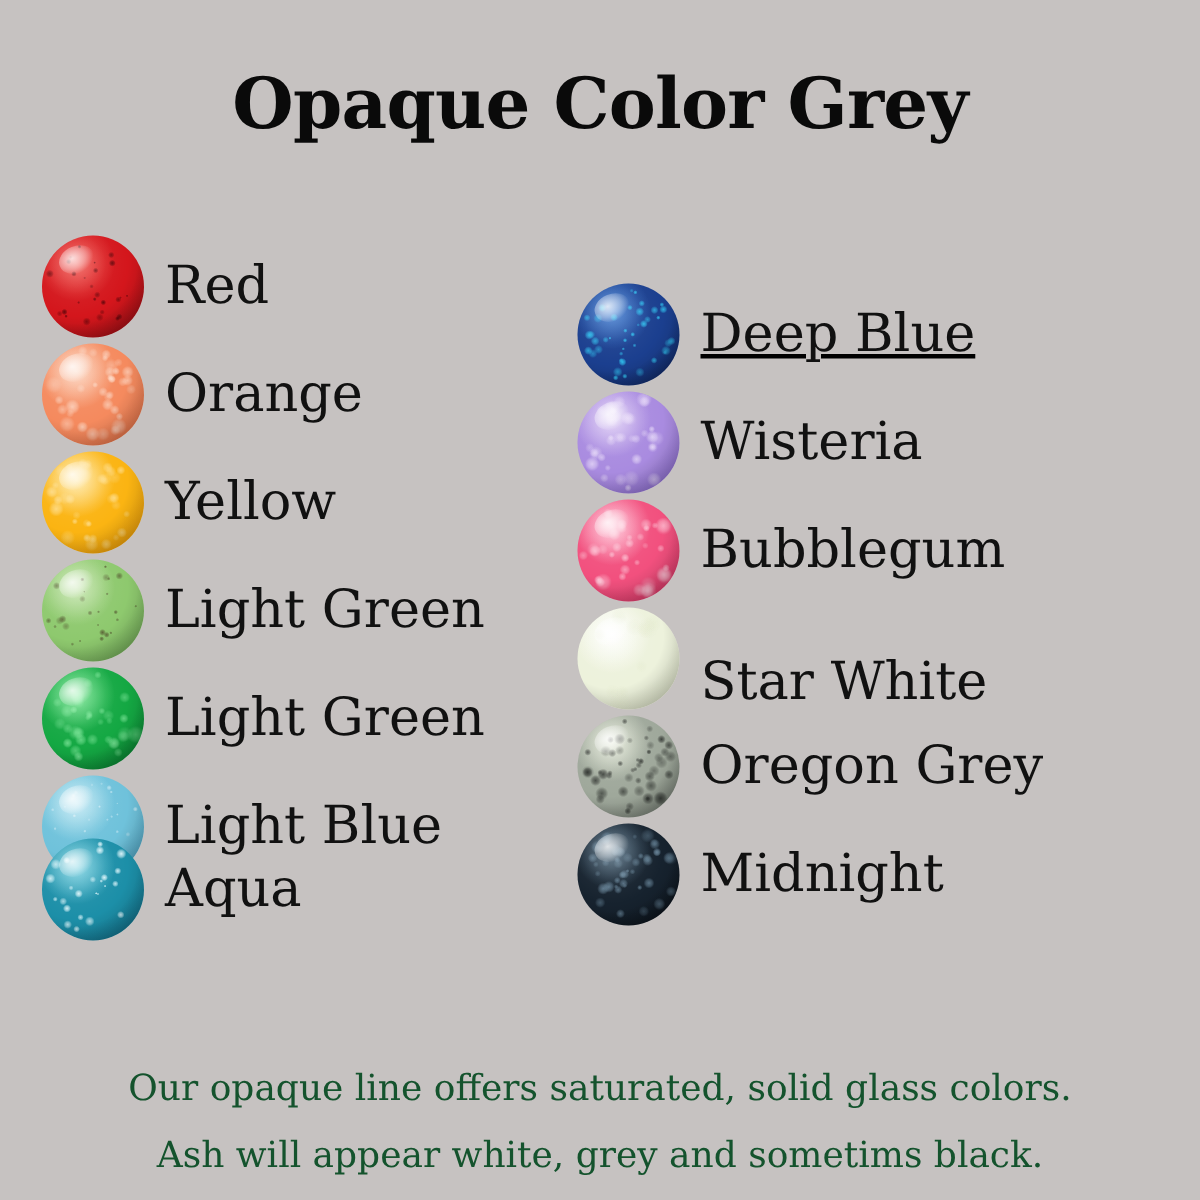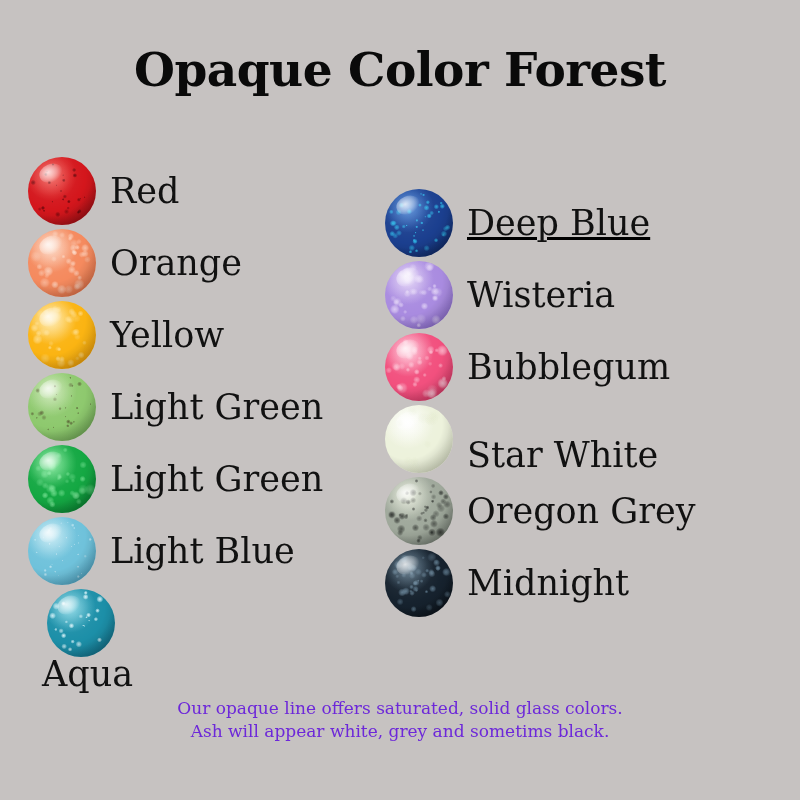--- a/index.html
+++ b/index.html
@@ -116,32 +116,33 @@
   
   .chart-footer {
     position: absolute;
     left: 0;
     top: 697px;
     width: 800px;
     text-align: center;
   }
   .footer-line {
     font-family: "DejaVu Serif", serif;
-    font-size: 17px;
-    color: #6d28d9;
+    font-size: 24px;
+    color: #14532d;
     line-height: 1.38;
     white-space: nowrap;
+    margin-top: 12px;
   }
 </style>
 </head>
 <body style="background: rgb(198, 194, 193);">
 
 <div id="chart-root">
 
-  <div class="chart-title">Opaque Color Forest</div>
+  <div class="chart-title">Opaque Color Grey</div>
 
   <div class="swatch-column left" id="col-left">
       <div class="swatch-row" style="top: 157px;">
         <div class="bead-wrap">
           <div class="bead" style="background: radial-gradient(circle at 34% 27%, rgb(242, 85, 78) 0%, rgb(212, 22, 28) 38%, rgb(212, 22, 28) 60%, rgb(126, 10, 16) 97%);">
             <div class="speck" style="background: radial-gradient(circle at 75.9% 79.6%, rgba(74, 2, 6, 0.64) 0%, rgba(74, 2, 6, 0.353) 1.6%, rgba(74, 2, 6, 0) 2.7%), radial-gradient(circle at 22% 74.9%, rgba(74, 2, 6, 0.784) 0%, rgba(74, 2, 6, 0.43) 1.7%, rgba(74, 2, 6, 0) 2.8%), radial-gradient(circle at 51.7% 62.4%, rgba(74, 2, 6, 0.706) 0%, rgba(74, 2, 6, 0.39) 1.4%, rgba(74, 2, 6, 0) 2.3%), radial-gradient(circle at 17.3% 76.6%, rgba(74, 2, 6, 0.4) 0%, rgba(74, 2, 6, 0.22) 1.5%, rgba(74, 2, 6, 0) 2.5%), radial-gradient(circle at 77% 60.9%, rgba(74, 2, 6, 0.44) 0%, rgba(74, 2, 6, 0.24) 0.8%, rgba(74, 2, 6, 0) 1.3%), radial-gradient(circle at 51.6% 26.6%, rgba(74, 2, 6, 0.643) 0%, rgba(74, 2, 6, 0.353) 0.8%, rgba(74, 2, 6, 0) 1.4%), radial-gradient(circle at 83.4% 59.1%, rgba(74, 2, 6, 0.545) 0%, rgba(74, 2, 6, 0.3) 0.8%, rgba(74, 2, 6, 0) 1.3%), radial-gradient(circle at 68.9% 27.1%, rgba(74, 2, 6, 0.765) 0%, rgba(74, 2, 6, 0.42) 2%, rgba(74, 2, 6, 0) 3.3%), radial-gradient(circle at 41.8% 41.6%, rgba(74, 2, 6, 0.416) 0%, rgba(74, 2, 6, 0.227) 1%, rgba(74, 2, 6, 0) 1.6%), radial-gradient(circle at 48.6% 49.9%, rgba(74, 2, 6, 0.404) 0%, rgba(74, 2, 6, 0.224) 1.8%, rgba(74, 2, 6, 0) 3%), radial-gradient(circle at 54.2% 58.1%, rgba(74, 2, 6, 0.545) 0%, rgba(74, 2, 6, 0.298) 2.3%, rgba(74, 2, 6, 0) 3.9%), radial-gradient(circle at 74% 81.4%, rgba(74, 2, 6, 0.69) 0%, rgba(74, 2, 6, 0.38) 1.3%, rgba(74, 2, 6, 0) 2.1%), radial-gradient(circle at 56.7% 80.3%, rgba(74, 2, 6, 0.416) 0%, rgba(74, 2, 6, 0.227) 2.3%, rgba(74, 2, 6, 0) 3.8%), radial-gradient(circle at 43.8% 84.4%, rgba(74, 2, 6, 0.545) 0%, rgba(74, 2, 6, 0.3) 2.3%, rgba(74, 2, 6, 0) 3.9%), radial-gradient(circle at 23.6% 79.1%, rgba(74, 2, 6, 0.725) 0%, rgba(74, 2, 6, 0.4) 0.9%, rgba(74, 2, 6, 0) 1.5%), radial-gradient(circle at 26.2% 25.6%, rgba(74, 2, 6, 0.745) 0%, rgba(74, 2, 6, 0.408) 1.5%, rgba(74, 2, 6, 0) 2.5%), radial-gradient(circle at 35.9% 65.7%, rgba(74, 2, 6, 0.5) 0%, rgba(74, 2, 6, 0.275) 1%, rgba(74, 2, 6, 0) 1.6%), radial-gradient(circle at 28.1% 21.3%, rgba(74, 2, 6, 0.4) 0%, rgba(74, 2, 6, 0.22) 0.9%, rgba(74, 2, 6, 0) 1.5%), radial-gradient(circle at 52.6% 34.3%, rgba(74, 2, 6, 0.647) 0%, rgba(74, 2, 6, 0.357) 1.9%, rgba(74, 2, 6, 0) 3.2%), radial-gradient(circle at 31.3% 37.6%, rgba(74, 2, 6, 0.663) 0%, rgba(74, 2, 6, 0.365) 1.7%, rgba(74, 2, 6, 0) 2.9%), radial-gradient(circle at 36.7% 11.1%, rgba(74, 2, 6, 0.75) 0%, rgba(74, 2, 6, 0.41) 1%, rgba(74, 2, 6, 0) 1.7%), radial-gradient(circle at 67.9% 19.1%, rgba(74, 2, 6, 0.6) 0%, rgba(74, 2, 6, 0.33) 1.8%, rgba(74, 2, 6, 0) 2.9%), radial-gradient(circle at 59% 75.1%, rgba(74, 2, 6, 0.427) 0%, rgba(74, 2, 6, 0.235) 1.6%, rgba(74, 2, 6, 0) 2.6%), radial-gradient(circle at 7.7% 37.5%, rgba(74, 2, 6, 0.596) 0%, rgba(74, 2, 6, 0.33) 2.1%, rgba(74, 2, 6, 0) 3.5%), radial-gradient(circle at 60.1% 65.6%, rgba(74, 2, 6, 0.796) 0%, rgba(74, 2, 6, 0.44) 1.8%, rgba(74, 2, 6, 0) 3.1%), radial-gradient(circle at 74.8% 62.8%, rgba(74, 2, 6, 0.57) 0%, rgba(74, 2, 6, 0.314) 1.8%, rgba(74, 2, 6, 0) 3%);"></div>
             <div class="rim"></div>
             <div class="gloss"></div>
           </div>
         </div>
@@ -190,21 +191,21 @@
       <div class="swatch-row" style="top: 517px;">
         <div class="bead-wrap">
           <div class="bead" style="background: radial-gradient(circle at 34% 27%, rgb(191, 232, 243) 0%, rgb(111, 194, 219) 38%, rgb(111, 194, 219) 60%, rgb(61, 143, 176) 97%);">
             <div class="speck" style="background: radial-gradient(circle at 73.8% 27.3%, rgba(227, 244, 250, 0.467) 0%, rgba(227, 244, 250, 0.26) 0.5%, rgba(227, 244, 250, 0) 0.9%), radial-gradient(circle at 68.3% 40.3%, rgba(227, 244, 250, 0.447) 0%, rgba(227, 244, 250, 0.247) 1%, rgba(227, 244, 250, 0) 1.6%), radial-gradient(circle at 65.8% 12%, rgba(227, 244, 250, 0.608) 0%, rgba(227, 244, 250, 0.337) 1.4%, rgba(227, 244, 250, 0) 2.4%), radial-gradient(circle at 25.6% 84.6%, rgba(227, 244, 250, 0.596) 0%, rgba(227, 244, 250, 0.33) 1.4%, rgba(227, 244, 250, 0) 2.4%), radial-gradient(circle at 46.1% 43.3%, rgba(227, 244, 250, 0.39) 0%, rgba(227, 244, 250, 0.216) 1.1%, rgba(227, 244, 250, 0) 1.9%), radial-gradient(circle at 40% 80.5%, rgba(227, 244, 250, 0.56) 0%, rgba(227, 244, 250, 0.31) 0.9%, rgba(227, 244, 250, 0) 1.5%), radial-gradient(circle at 42% 54.6%, rgba(227, 244, 250, 0.596) 0%, rgba(227, 244, 250, 0.33) 1.2%, rgba(227, 244, 250, 0) 1.9%), radial-gradient(circle at 25.2% 78.6%, rgba(227, 244, 250, 0.61) 0%, rgba(227, 244, 250, 0.337) 1.3%, rgba(227, 244, 250, 0) 2.1%), radial-gradient(circle at 22.5% 30.7%, rgba(227, 244, 250, 0.518) 0%, rgba(227, 244, 250, 0.286) 0.6%, rgba(227, 244, 250, 0) 1%), radial-gradient(circle at 30.9% 19.5%, rgba(227, 244, 250, 0.525) 0%, rgba(227, 244, 250, 0.29) 1.3%, rgba(227, 244, 250, 0) 2.2%), radial-gradient(circle at 84.2% 57.7%, rgba(227, 244, 250, 0.38) 0%, rgba(227, 244, 250, 0.208) 1.4%, rgba(227, 244, 250, 0) 2.3%), radial-gradient(circle at 73.6% 73.2%, rgba(227, 244, 250, 0.663) 0%, rgba(227, 244, 250, 0.365) 0.9%, rgba(227, 244, 250, 0) 1.6%), radial-gradient(circle at 33.2% 73.2%, rgba(227, 244, 250, 0.686) 0%, rgba(227, 244, 250, 0.376) 1.4%, rgba(227, 244, 250, 0) 2.3%), radial-gradient(circle at 50.4% 64.4%, rgba(227, 244, 250, 0.635) 0%, rgba(227, 244, 250, 0.35) 0.9%, rgba(227, 244, 250, 0) 1.4%), radial-gradient(circle at 73.9% 38.2%, rgba(227, 244, 250, 0.51) 0%, rgba(227, 244, 250, 0.28) 0.8%, rgba(227, 244, 250, 0) 1.3%), radial-gradient(circle at 73.8% 55.1%, rgba(227, 244, 250, 0.518) 0%, rgba(227, 244, 250, 0.286) 1.1%, rgba(227, 244, 250, 0) 1.8%), radial-gradient(circle at 10.5% 33.6%, rgba(227, 244, 250, 0.545) 0%, rgba(227, 244, 250, 0.298) 0.9%, rgba(227, 244, 250, 0) 1.5%), radial-gradient(circle at 67.9% 16.2%, rgba(227, 244, 250, 0.61) 0%, rgba(227, 244, 250, 0.337) 0.8%, rgba(227, 244, 250, 0) 1.4%), radial-gradient(circle at 64.1% 43.3%, rgba(227, 244, 250, 0.443) 0%, rgba(227, 244, 250, 0.243) 1%, rgba(227, 244, 250, 0) 1.6%), radial-gradient(circle at 74% 87.6%, rgba(227, 244, 250, 0.545) 0%, rgba(227, 244, 250, 0.3) 1.2%, rgba(227, 244, 250, 0) 2%), radial-gradient(circle at 44.7% 86.6%, rgba(227, 244, 250, 0.345) 0%, rgba(227, 244, 250, 0.19) 0.6%, rgba(227, 244, 250, 0) 0.9%), radial-gradient(circle at 12.8% 52.1%, rgba(227, 244, 250, 0.56) 0%, rgba(227, 244, 250, 0.306) 0.9%, rgba(227, 244, 250, 0) 1.5%), radial-gradient(circle at 58.4% 8.1%, rgba(227, 244, 250, 0.345) 0%, rgba(227, 244, 250, 0.192) 0.8%, rgba(227, 244, 250, 0) 1.3%), radial-gradient(circle at 31.7% 39.5%, rgba(227, 244, 250, 0.698) 0%, rgba(227, 244, 250, 0.384) 1.1%, rgba(227, 244, 250, 0) 1.9%), radial-gradient(circle at 49% 9.2%, rgba(227, 244, 250, 0.325) 0%, rgba(227, 244, 250, 0.18) 0.9%, rgba(227, 244, 250, 0) 1.5%), radial-gradient(circle at 91.5% 33%, rgba(227, 244, 250, 0.667) 0%, rgba(227, 244, 250, 0.365) 1.3%, rgba(227, 244, 250, 0) 2.1%), radial-gradient(circle at 33.2% 16.8%, rgba(227, 244, 250, 0.392) 0%, rgba(227, 244, 250, 0.216) 1.3%, rgba(227, 244, 250, 0) 2.2%), radial-gradient(circle at 56.4% 30.5%, rgba(227, 244, 250, 0.643) 0%, rgba(227, 244, 250, 0.353) 0.9%, rgba(227, 244, 250, 0) 1.6%), radial-gradient(circle at 35.3% 70.2%, rgba(227, 244, 250, 0.655) 0%, rgba(227, 244, 250, 0.36) 0.6%, rgba(227, 244, 250, 0) 1%), radial-gradient(circle at 78.9% 83%, rgba(227, 244, 250, 0.408) 0%, rgba(227, 244, 250, 0.224) 0.7%, rgba(227, 244, 250, 0) 1.1%);"></div>
             <div class="rim"></div>
             <div class="gloss"></div>
           </div>
         </div>
         <div class="swatch-label">Light Blue</div>
       </div>
-      <div class="swatch-row" style="top: 589px; flex-direction: column;">
+      <div class="swatch-row" style="top: 559px;">
         <div class="bead-wrap">
           <div class="bead" style="background: radial-gradient(circle at 34% 27%, rgb(122, 211, 227) 0%, rgb(28, 143, 168) 38%, rgb(28, 143, 168) 60%, rgb(12, 90, 115) 97%);">
             <div class="speck" style="background: radial-gradient(circle at 74.3% 31.8%, rgba(232, 251, 255, 0.863) 0%, rgba(232, 251, 255, 0.475) 2%, rgba(232, 251, 255, 0) 3.4%), radial-gradient(circle at 13.5% 25.3%, rgba(232, 251, 255, 0.714) 0%, rgba(232, 251, 255, 0.392) 2.8%, rgba(232, 251, 255, 0) 4.6%), radial-gradient(circle at 25.2% 84.4%, rgba(232, 251, 255, 0.74) 0%, rgba(232, 251, 255, 0.408) 2.2%, rgba(232, 251, 255, 0) 3.7%), radial-gradient(circle at 20.8% 61.6%, rgba(232, 251, 255, 0.663) 0%, rgba(232, 251, 255, 0.365) 2.3%, rgba(232, 251, 255, 0) 3.8%), radial-gradient(circle at 77.2% 74.8%, rgba(232, 251, 255, 0.827) 0%, rgba(232, 251, 255, 0.455) 2.1%, rgba(232, 251, 255, 0) 3.4%), radial-gradient(circle at 61.9% 46.7%, rgba(232, 251, 255, 0.753) 0%, rgba(232, 251, 255, 0.416) 1%, rgba(232, 251, 255, 0) 1.6%), radial-gradient(circle at 28.5% 48.4%, rgba(232, 251, 255, 0.616) 0%, rgba(232, 251, 255, 0.337) 1.6%, rgba(232, 251, 255, 0) 2.7%), radial-gradient(circle at 54.8% 54.4%, rgba(232, 251, 255, 0.675) 0%, rgba(232, 251, 255, 0.373) 1%, rgba(232, 251, 255, 0) 1.7%), radial-gradient(circle at 37.8% 77.3%, rgba(232, 251, 255, 0.745) 0%, rgba(232, 251, 255, 0.41) 1.9%, rgba(232, 251, 255, 0) 3.1%), radial-gradient(circle at 24.2% 21.4%, rgba(232, 251, 255, 0.847) 0%, rgba(232, 251, 255, 0.467) 1.9%, rgba(232, 251, 255, 0) 3.1%), radial-gradient(circle at 46.8% 81.2%, rgba(232, 251, 255, 0.74) 0%, rgba(232, 251, 255, 0.408) 3%, rgba(232, 251, 255, 0) 4.9%), radial-gradient(circle at 24.5% 68.6%, rgba(232, 251, 255, 0.898) 0%, rgba(232, 251, 255, 0.494) 2.3%, rgba(232, 251, 255, 0) 3.9%), radial-gradient(circle at 56.8% 11.6%, rgba(232, 251, 255, 0.91) 0%, rgba(232, 251, 255, 0.5) 2.4%, rgba(232, 251, 255, 0) 4%), radial-gradient(circle at 13% 59.5%, rgba(232, 251, 255, 0.714) 0%, rgba(232, 251, 255, 0.392) 1.4%, rgba(232, 251, 255, 0) 2.3%), radial-gradient(circle at 61.1% 38.3%, rgba(232, 251, 255, 0.914) 0%, rgba(232, 251, 255, 0.5) 2.5%, rgba(232, 251, 255, 0) 4.1%), radial-gradient(circle at 33.9% 88.8%, rgba(232, 251, 255, 0.804) 0%, rgba(232, 251, 255, 0.443) 1.8%, rgba(232, 251, 255, 0) 2.9%), radial-gradient(circle at 49.8% 40.2%, rgba(232, 251, 255, 0.608) 0%, rgba(232, 251, 255, 0.333) 2.4%, rgba(232, 251, 255, 0) 4.1%), radial-gradient(circle at 57% 5.6%, rgba(232, 251, 255, 0.898) 0%, rgba(232, 251, 255, 0.494) 1.6%, rgba(232, 251, 255, 0) 2.6%), radial-gradient(circle at 53.2% 53.8%, rgba(232, 251, 255, 0.918) 0%, rgba(232, 251, 255, 0.506) 1%, rgba(232, 251, 255, 0) 1.6%), radial-gradient(circle at 36% 54.1%, rgba(232, 251, 255, 0.91) 0%, rgba(232, 251, 255, 0.498) 2.9%, rgba(232, 251, 255, 0) 4.8%), radial-gradient(circle at 77.7% 15%, rgba(232, 251, 255, 0.91) 0%, rgba(232, 251, 255, 0.5) 2.6%, rgba(232, 251, 255, 0) 4.4%), radial-gradient(circle at 71.9% 44.4%, rgba(232, 251, 255, 0.8) 0%, rgba(232, 251, 255, 0.44) 2.1%, rgba(232, 251, 255, 0) 3.5%), radial-gradient(circle at 58.1% 41.7%, rgba(232, 251, 255, 0.773) 0%, rgba(232, 251, 255, 0.424) 1.3%, rgba(232, 251, 255, 0) 2.1%), radial-gradient(circle at 8.2% 39.3%, rgba(232, 251, 255, 0.824) 0%, rgba(232, 251, 255, 0.455) 2.7%, rgba(232, 251, 255, 0) 4.5%);"></div>
             <div class="rim"></div>
             <div class="gloss"></div>
           </div>
         </div>
         <div class="swatch-label">Aqua</div>
       </div>
     </div>

